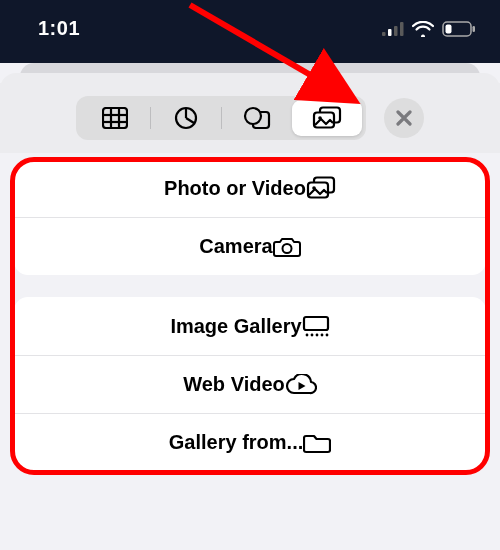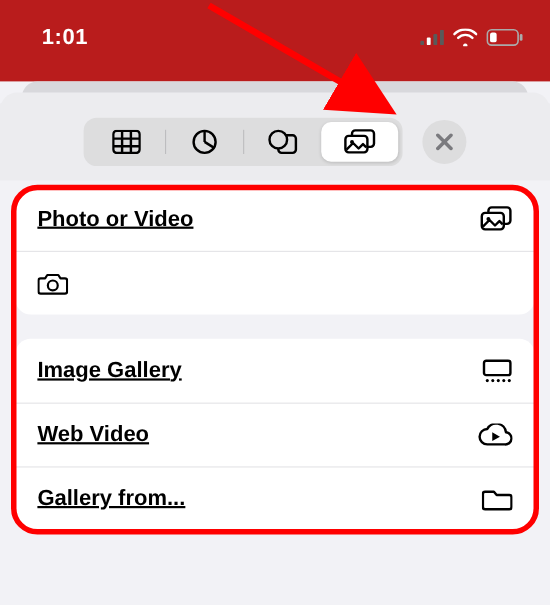--- a/index.html
+++ b/index.html
@@ -6,23 +6,23 @@
   body {
     width: 500px;
     height: 550px;
     font-family: -apple-system, BlinkMacSystemFont, "Segoe UI", Helvetica, Arial, sans-serif;
     background: #f2f2f6;
     overflow: hidden;
     position: relative;
     border-radius: 0 0 12px 12px;
   }
   .statusbar {
-    background: #b91c1c;
+    background: #0f172a;
     color: #fff;
-    height: 74px;
+    height: 63px;
     width: 100%;
     display: flex;
     align-items: center;
     justify-content: space-between;
     padding: 0 24px 6px 38px;
   }
   .statusbar .time {
     font-size: 20px;
     font-weight: 600;
     letter-spacing: 0.5px;
@@ -128,24 +128,23 @@
   .list-group {
     background: #fff;
     border-radius: 14px;
     margin-bottom: 22px;
     overflow: hidden;
   }
   .list-group:first-child { margin-top: 6px; }
   .list-row {
     display: flex;
     align-items: center;
-    justify-content: space-between;
+    justify-content: center;
     height: 58px;
     padding: 0 20px;
-    text-decoration: underline;
   }
   .list-row + .list-row {
     border-top: 1px solid #e3e3e6;
   }
   .row-label {
     font-size: 20px;
     font-weight: 600;
     color: #000;
   }
   .row-icon {
@@ -244,20 +243,21 @@
       <span class="row-icon">
         <svg width="30" height="24" viewBox="0 0 30 24">
           <rect x="8" y="1.5" width="20" height="15" rx="3" stroke="#000" stroke-width="2.2" fill="#fff"></rect>
           <rect x="2" y="6.5" width="20" height="15" rx="3" stroke="#000" stroke-width="2.2" fill="#fff"></rect>
           <circle cx="8" cy="12" r="1.8" fill="#000"></circle>
           <path d="M3 19 L9 13 L14 18 L18 14 L21 17" stroke="#000" stroke-width="2.2" fill="none" stroke-linejoin="round"></path>
         </svg>
       </span>
     </div>
     <div class="list-row">
+      <span class="row-label">Camera</span>
       <span class="row-icon">
         <svg width="28" height="22" viewBox="0 0 28 22">
           <path d="M3 6 h4 l2 -3 h10 l2 3 h4 a2 2 0 0 1 2 2 v10 a2 2 0 0 1 -2 2 h-22 a2 2 0 0 1 -2 -2 v-10 a2 2 0 0 1 2 -2 Z" stroke="#000" stroke-width="2" fill="none" stroke-linejoin="round"></path>
           <circle cx="14" cy="12.5" r="4.5" stroke="#000" stroke-width="2" fill="none"></circle>
         </svg>
       </span>
     </div>
   </div>
 
   <div class="list-group">

